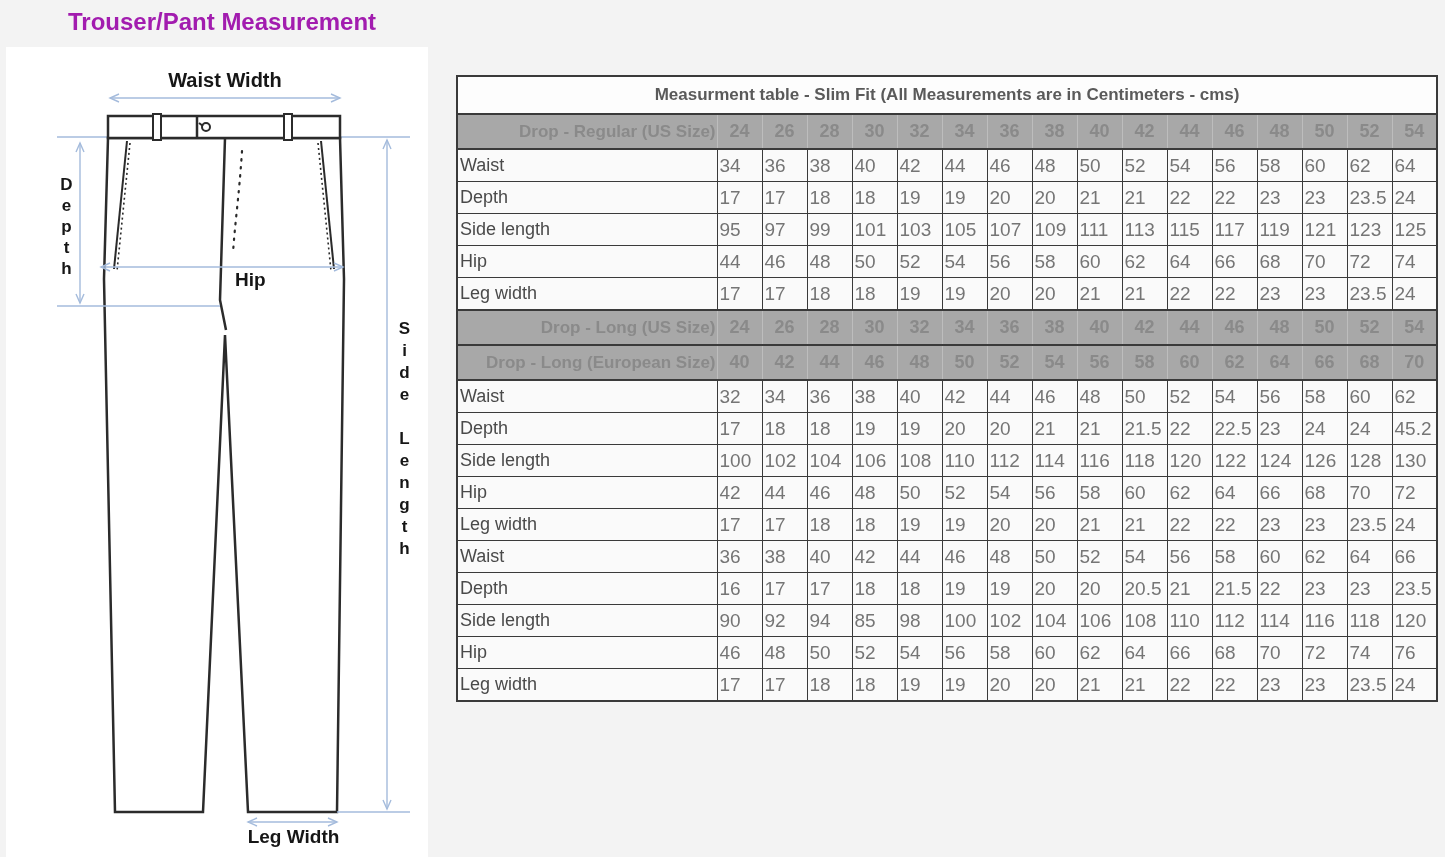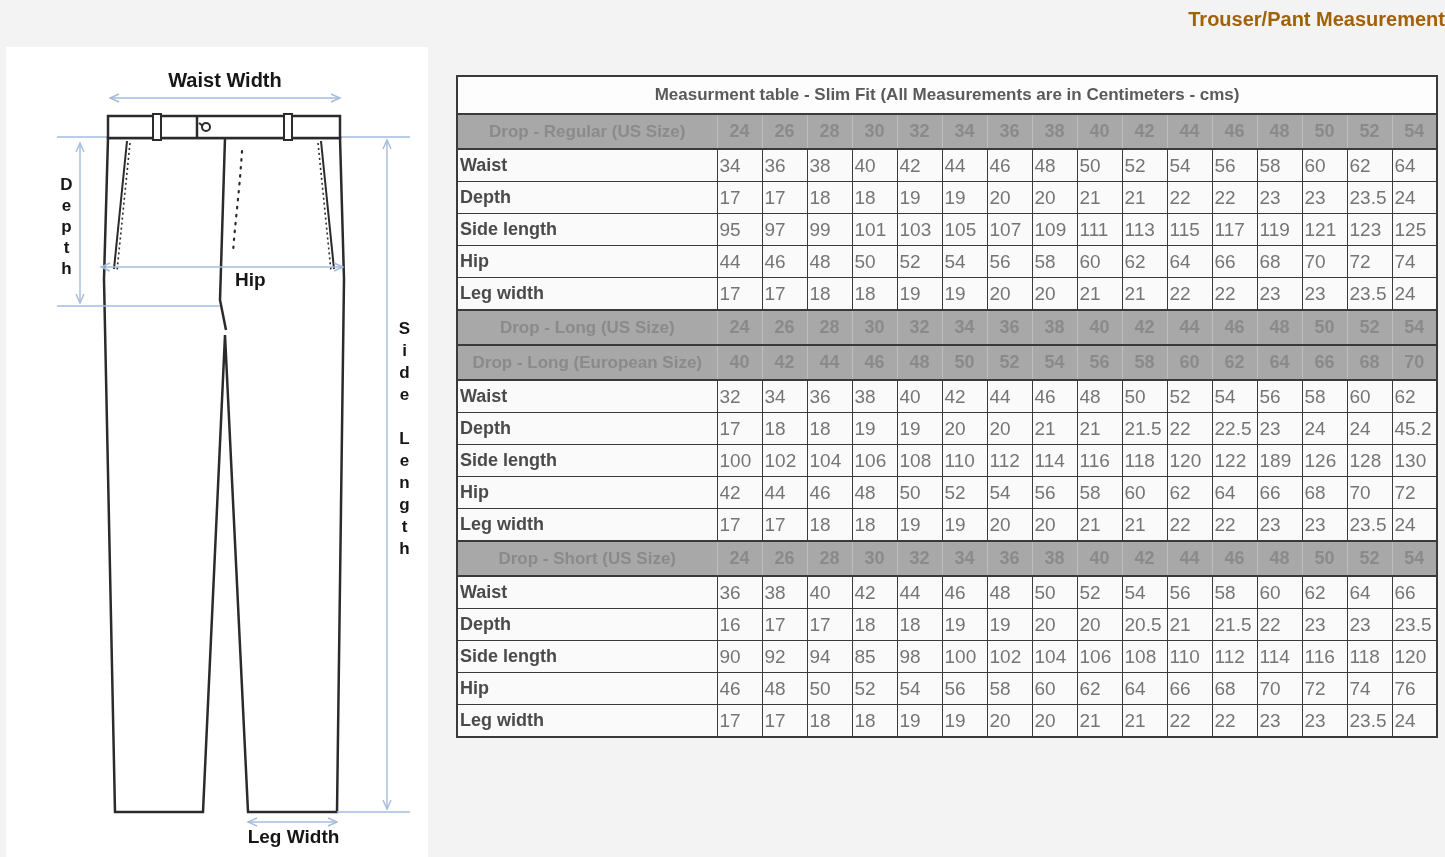--- a/index.html
+++ b/index.html
@@ -3,21 +3,21 @@
 <meta charset="utf-8">
 <style>
   html,body{margin:0;padding:0;}
   body{
     width:1445px;height:857px;position:relative;overflow:hidden;
     background:#f3f3f3;
     font-family:"Liberation Sans","DejaVu Sans",sans-serif;
   }
   .page-title{
     position:absolute;top:8px;left:0;right:0;padding-left:68px;
-    text-align:right;font-size:20px;font-weight:bold;color:#a16207;
+    text-align:left;font-size:24px;font-weight:bold;color:#a21caf;
   }
   
   .diagram-panel{
     position:absolute;left:6px;top:47px;width:422px;height:810px;
     background:#ffffff;
   }
   .diagram-panel svg{position:absolute;left:0;top:0;}
   .dlabel{position:absolute;color:#161616;font-weight:bold;white-space:nowrap;}
   .dlabel.vert{
     writing-mode:vertical-rl;text-orientation:upright;
@@ -37,27 +37,27 @@
   tr.title-row td{
     height:34px;background:#fdfdfd;color:#5a5a5a;
     font-size:17px;font-weight:bold;text-align:center;
     border:2px solid #3a3a3a;
   }
   tr.size-row td{
     height:31px;background:#a8a8a8;color:#8a8a8a;font-weight:bold;
     text-align:center;border-top:2px solid #3a3a3a;border-bottom:2px solid #3a3a3a;
     border-left:1px solid #bdbdbd;border-right:1px solid #bdbdbd;
   }
-  tr.size-row td.size-label{font-size:17px;}
+  tr.size-row td.size-label{font-size:17px;text-align:right;}
   tr.size-row td.size-val{font-size:18px;}
   tr.data-row td{
     height:31px;background:#fafafa;border:1px solid #3a3a3a;
     font-size:19px;color:#757575;text-align:left;padding:0 0 0 2px;
   }
-  tr.data-row td.row-label{font-size:18px;font-weight:bold;color:#4a4a4a;}
+  tr.data-row td.row-label{font-size:18px;font-weight:normal;color:#4a4a4a;}
 </style>
 </head>
 <body>
 
 <div class="page-title">Trouser/Pant Measurement</div>
 
 <div class="diagram-panel">
   <svg width="422" height="810" viewBox="0 0 422 810">
     <g stroke="#a4bbdc" stroke-width="1.4" fill="none">
 
@@ -332,21 +332,21 @@
           <td class="cell">104</td>
           <td class="cell">106</td>
           <td class="cell">108</td>
           <td class="cell">110</td>
           <td class="cell">112</td>
           <td class="cell">114</td>
           <td class="cell">116</td>
           <td class="cell">118</td>
           <td class="cell">120</td>
           <td class="cell">122</td>
-          <td class="cell">189</td>
+          <td class="cell">124</td>
           <td class="cell">126</td>
           <td class="cell">128</td>
           <td class="cell">130</td>
         </tr>
         <tr class="data-row">
           <td class="row-label">Hip</td>
           <td class="cell">42</td>
           <td class="cell">44</td>
           <td class="cell">46</td>
           <td class="cell">48</td>
@@ -374,39 +374,20 @@
           <td class="cell">20</td>
           <td class="cell">20</td>
           <td class="cell">21</td>
           <td class="cell">21</td>
           <td class="cell">22</td>
           <td class="cell">22</td>
           <td class="cell">23</td>
           <td class="cell">23</td>
           <td class="cell">23.5</td>
           <td class="cell">24</td>
-        </tr>
-        <tr class="size-row">
-          <td class="size-label">Drop - Short (US Size)</td>
-          <td class="size-val">24</td>
-          <td class="size-val">26</td>
-          <td class="size-val">28</td>
-          <td class="size-val">30</td>
-          <td class="size-val">32</td>
-          <td class="size-val">34</td>
-          <td class="size-val">36</td>
-          <td class="size-val">38</td>
-          <td class="size-val">40</td>
-          <td class="size-val">42</td>
-          <td class="size-val">44</td>
-          <td class="size-val">46</td>
-          <td class="size-val">48</td>
-          <td class="size-val">50</td>
-          <td class="size-val">52</td>
-          <td class="size-val">54</td>
         </tr>
         <tr class="data-row">
           <td class="row-label">Waist</td>
           <td class="cell">36</td>
           <td class="cell">38</td>
           <td class="cell">40</td>
           <td class="cell">42</td>
           <td class="cell">44</td>
           <td class="cell">46</td>
           <td class="cell">48</td>

